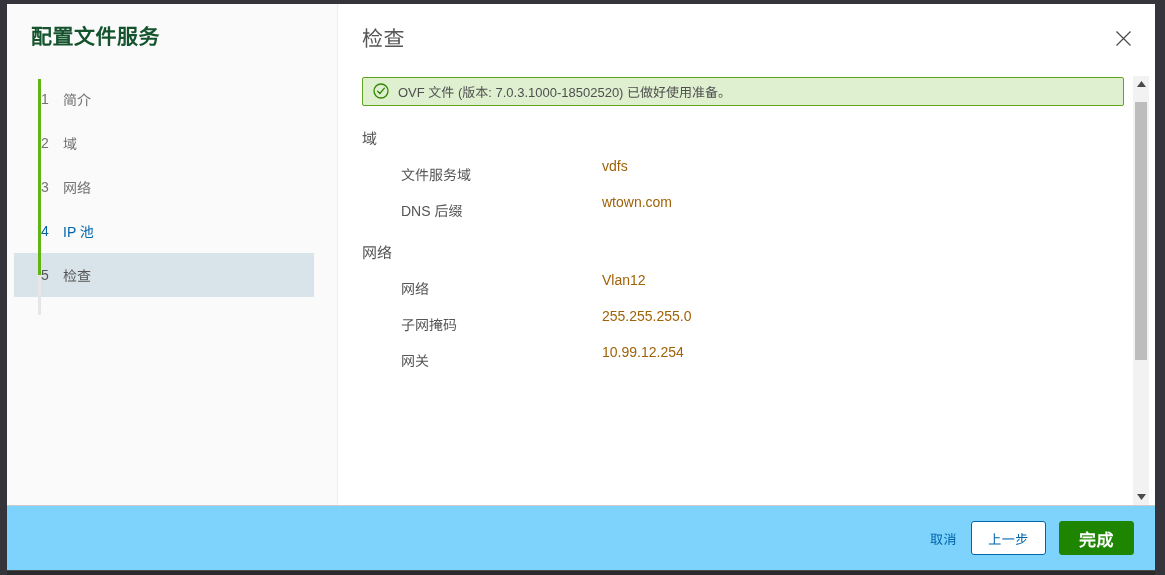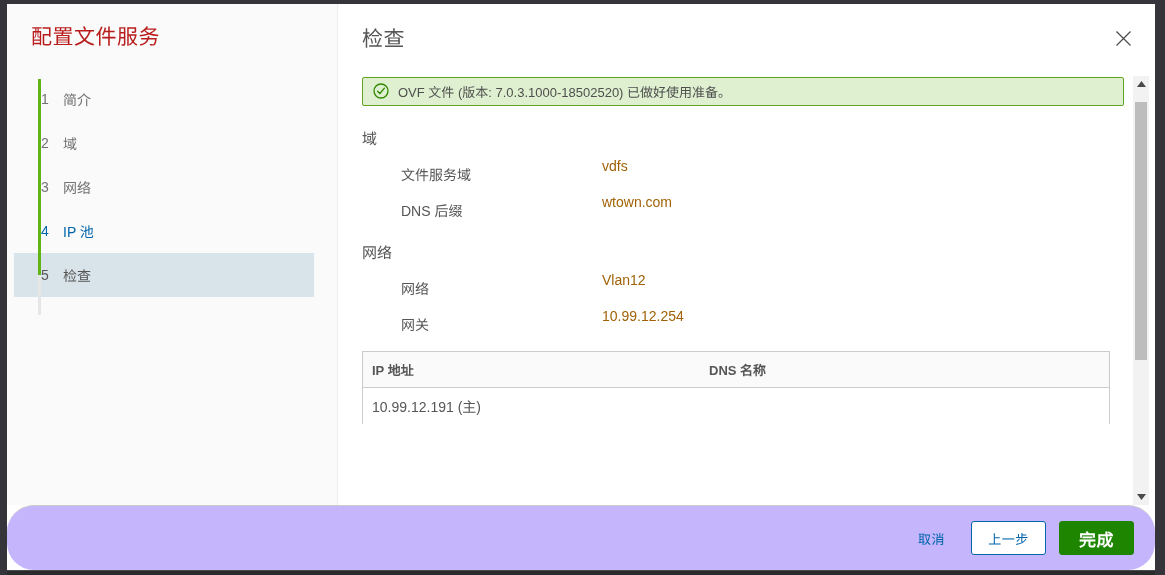--- a/index.html
+++ b/index.html
@@ -58,22 +58,22 @@
     width: 331px;
     flex: 0 0 331px;
     background: #fafafa;
     border-right: 1px solid #ededed;
     position: relative;
     padding-top: 20px;
   }
 
   .wizard-title {
     font-size: 21px;
-    font-weight: 400;
-    color: #b91c1c;
+    font-weight: 700;
+    color: #14532d;
     padding: 0 0 0 24px;
     margin-bottom: 28px;
     letter-spacing: .5px;
     line-height: 1.2;
   }
 
   .steps-wrap {
     position: relative;
     padding-left: 0;
   }
@@ -281,27 +281,26 @@
     height: 258px;
     background: #bdbdbd;
     cursor: grab;
   }
 
   
   .footer {
     flex: 0 0 auto;
     height: 65px;
     border-top: 1px solid #cccccc;
-    background: #c4b5fd;
+    background: #7dd3fc;
     display: flex;
     align-items: center;
     justify-content: flex-end;
     padding-right: 21px;
     gap: 0;
-    border-radius: 27px;
   }
   .btn-link {
     color: #0065ab;
     font-size: 13px;
     background: none;
     border: none;
     cursor: pointer;
     padding: 0 14px;
     height: 34px;
     font-family: inherit;
@@ -310,21 +309,20 @@
   .btn-outline {
     color: #0065ab;
     background: #ffffff;
     border: 1px solid #0065ab;
     border-radius: 3px;
     font-size: 13px;
     height: 34px;
     min-width: 75px;
     padding: 0 16px;
     cursor: pointer;
-    margin-left: 12px;
     font-family: inherit;
     letter-spacing: .5px;
   }
   .btn-primary {
     color: #ffffff;
     background: #1d8500;
     border: 1px solid #1d8500;
     border-radius: 3px;
     font-size: 17px;
     font-weight: bold;
@@ -420,34 +418,28 @@
             <span class="kv-val">wtown.com</span>
           </div>
 
           <h3 class="section-title">网络</h3>
 
           <div class="kv-row">
             <span class="kv-key">网络</span>
             <span class="kv-val">Vlan12</span>
           </div>
           <div class="kv-row">
+            <span class="kv-key">子网掩码</span>
+            <span class="kv-val">255.255.255.0</span>
+          </div>
+          <div class="kv-row">
             <span class="kv-key">网关</span>
             <span class="kv-val">10.99.12.254</span>
           </div>
 
-          <div class="ip-table">
-            <div class="thead">
-              <div class="c-ip">IP 地址</div>
-              <div class="c-dns">DNS 名称</div>
-            </div>
-            <div class="trow">
-              <div class="c-ip">10.99.12.191 (主)</div>
-
-            </div>
-          </div>
 
         </div>
 
         <div class="scrollbar">
           <div class="sb-arrow up">
             <svg width="9" height="6" viewBox="0 0 9 6">
               <path d="M4.5 0 L9 6 L0 6 Z" fill="#4a4a4a"></path>
             </svg>
           </div>
           <div class="sb-thumb"></div>

